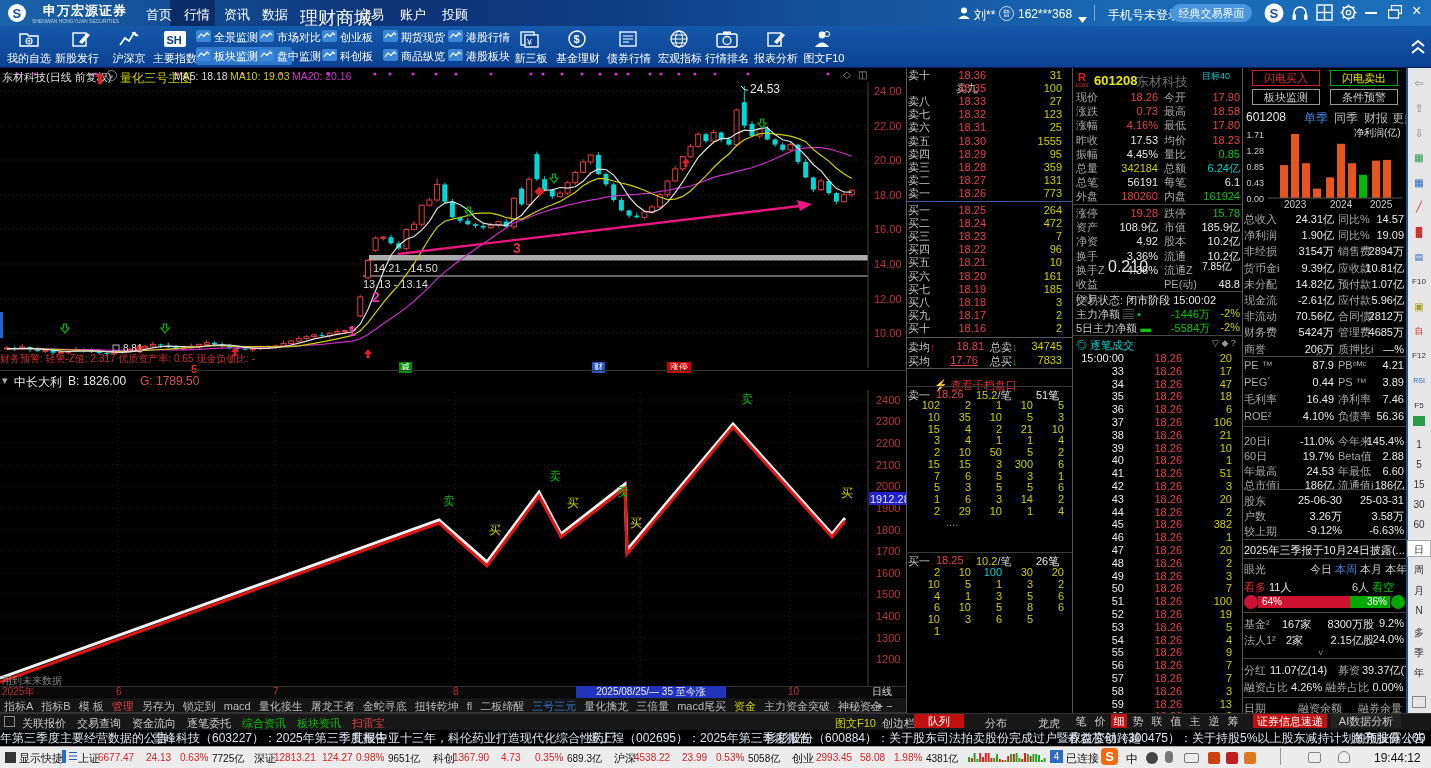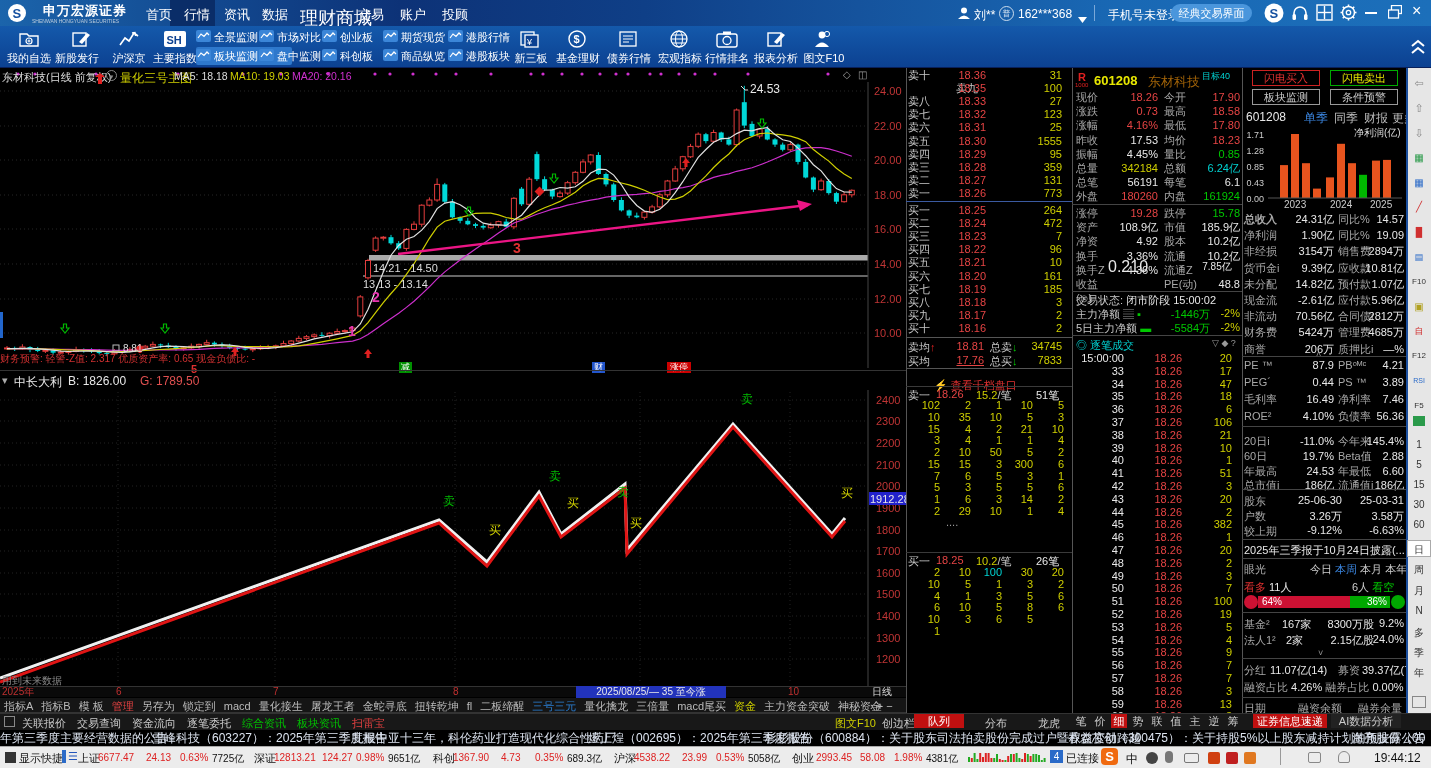--- a/index.html
+++ b/index.html
@@ -606,21 +606,21 @@
 <div style="position:absolute;left:1002px;top:309.0999999999999px;width:60px;height:13px;color:#cfcf00;font-size:11px;line-height:13px;text-align:right;">2</div>
 <div style="position:absolute;left:908px;top:322.2999999999999px;width:30px;height:13px;color:#c8c8c8;font-size:11px;line-height:13px;">买十</div>
 <div style="position:absolute;left:934px;top:322.2999999999999px;width:52px;height:13px;color:#e64444;font-size:11px;line-height:13px;text-align:right;">18.16</div>
 <div style="position:absolute;left:1002px;top:322.2999999999999px;width:60px;height:13px;color:#cfcf00;font-size:11px;line-height:13px;text-align:right;">2</div>
 <div style="position:absolute;left:906px;top:337px;width:166px;height:1px;background:#555;"></div>
 <div style="position:absolute;left:908px;top:340px;color:#c8c8c8;font-size:11px;">卖均<span style="color:#e02020">↑</span></div>
 <div style="position:absolute;left:944px;top:340px;width:40px;height:13px;color:#e64444;font-size:11px;text-align:right;">18.81</div>
 <div style="position:absolute;left:990px;top:340px;color:#c8c8c8;font-size:11px;">总卖<span style="color:#00c800">↓</span></div>
 <div style="position:absolute;left:1024px;top:340px;width:38px;height:13px;color:#cfcf00;font-size:11px;text-align:right;">34745</div>
 <div style="position:absolute;left:908px;top:354px;color:#c8c8c8;font-size:11px;">买均</div>
-<div style="position:absolute;left:944px;top:354px;width:40px;height:13px;color:#e64444;font-size:11px;text-align:right;text-decoration:underline;">17.76</div>
+<div style="position:absolute;left:944px;top:354px;width:40px;height:13px;color:#e64444;font-size:11px;text-align:center;text-decoration:underline;">17.76</div>
 <div style="position:absolute;left:990px;top:354px;color:#c8c8c8;font-size:11px;">总买<span style="color:#00c800">↓</span></div>
 <div style="position:absolute;left:1024px;top:354px;width:38px;height:13px;color:#cfcf00;font-size:11px;text-align:right;">7833</div>
 <div style="position:absolute;left:906px;top:368px;width:166px;height:1px;background:#555;"></div>
 <div style="position:absolute;left:934px;top:378px;color:#cfcf00;font-size:11px;">⚡<span style="color:#e03030"> 查看千档盘口</span></div>
 <div style="position:absolute;left:906px;top:386px;width:166px;height:1px;background:#3a3a3a;"></div>
 <div style="position:absolute;left:908px;top:388px;color:#c8c8c8;font-size:11px;">卖一</div>
 <div style="position:absolute;left:936px;top:388px;color:#e64444;font-size:11px;">18.26</div>
 <div style="position:absolute;left:976px;top:388px;color:#cfcf00;font-size:11px;">15.2<span style="color:#c8c8c8">/笔</span></div>
 <div style="position:absolute;left:1036px;top:388px;color:#e8e8e8;font-size:11px;">51笔</div>
 <div style="position:absolute;left:914px;top:399px;width:26px;height:12px;color:#cfcf00;font-size:11px;line-height:12px;text-align:right;">102</div>
@@ -706,21 +706,21 @@
 <div style="position:absolute;left:1038px;top:613.0px;width:26px;height:12px;color:#cfcf00;font-size:11px;line-height:12px;text-align:right;"></div>
 <div style="position:absolute;left:914px;top:624.75px;width:26px;height:12px;color:#cfcf00;font-size:11px;line-height:12px;text-align:right;">1</div>
 <div style="position:absolute;left:945px;top:624.75px;width:26px;height:12px;color:#cfcf00;font-size:11px;line-height:12px;text-align:right;"></div>
 <div style="position:absolute;left:976px;top:624.75px;width:26px;height:12px;color:#cfcf00;font-size:11px;line-height:12px;text-align:right;"></div>
 <div style="position:absolute;left:1007px;top:624.75px;width:26px;height:12px;color:#cfcf00;font-size:11px;line-height:12px;text-align:right;"></div>
 <div style="position:absolute;left:1038px;top:624.75px;width:26px;height:12px;color:#cfcf00;font-size:11px;line-height:12px;text-align:right;"></div>
 <div style="position:absolute;left:1072px;top:68px;width:1px;height:662px;background:#555;"></div>
 <div style="position:absolute;left:1078px;top:72px;color:#e02020;font-size:11px;font-weight:bold;line-height:10px;">R</div>
 <div style="position:absolute;left:1075px;top:82px;color:#e02020;font-size:6px;line-height:6px;">1000</div>
 <div style="position:absolute;left:1094px;top:73px;color:#e8e800;font-size:13px;font-weight:bold;">601208</div>
-<div style="position:absolute;left:1136px;top:73px;color:#a16207;font-size:13px;margin-left:12px;">东材科技</div>
+<div style="position:absolute;left:1136px;top:73px;color:#737373;font-size:13px;">东材科技</div>
 <div style="position:absolute;left:1202px;top:70px;color:#00d2d2;font-size:9px;">目标40</div>
 <div style="position:absolute;left:1076px;top:90px;width:30px;height:14px;color:#a8a8a8;font-size:11px;line-height:14px;">现价</div>
 <div class="r" style="position:absolute;left:1102px;top:90px;width:56px;height:14px;font-size:11px;line-height:14px;text-align:right;">18.26</div>
 <div style="position:absolute;left:1164px;top:90px;width:30px;height:14px;color:#a8a8a8;font-size:11px;line-height:14px;">今开</div>
 <div class="r" style="position:absolute;left:1188px;top:90px;width:52px;height:14px;font-size:11px;line-height:14px;text-align:right;">17.90</div>
 <div style="position:absolute;left:1076px;top:104.2px;width:30px;height:14px;color:#a8a8a8;font-size:11px;line-height:14px;">涨跌</div>
 <div class="r" style="position:absolute;left:1102px;top:104.2px;width:56px;height:14px;font-size:11px;line-height:14px;text-align:right;">0.73</div>
 <div style="position:absolute;left:1164px;top:104.2px;width:30px;height:14px;color:#a8a8a8;font-size:11px;line-height:14px;">最高</div>
 <div class="r" style="position:absolute;left:1188px;top:104.2px;width:52px;height:14px;font-size:11px;line-height:14px;text-align:right;">18.58</div>
 <div style="position:absolute;left:1076px;top:118.4px;width:30px;height:14px;color:#a8a8a8;font-size:11px;line-height:14px;">涨幅</div>
@@ -895,21 +895,21 @@
     <rect x="95" y="17.8" width="8" height="54.2" fill="#e8541e"></rect>
     <rect x="106" y="37.2" width="8" height="34.8" fill="#e8541e"></rect>
     <rect x="117" y="48.8" width="8" height="23.2" fill="#00b800"></rect>
     <rect x="130" y="34.6" width="8" height="37.4" fill="#e8541e"></rect>
     <rect x="141" y="33.9" width="8" height="38.1" fill="#e8541e"></rect>
     <line x1="26" y1="72" x2="160" y2="72" stroke="#555"></line>
     <text x="42" y="82" fill="#ccc" font-size="10">2023</text>
     <text x="88" y="82" fill="#ccc" font-size="10">2024</text>
     <text x="128" y="82" fill="#ccc" font-size="10">2025</text>
   </svg>
-<div style="position:absolute;left:1244px;top:212px;width:44px;height:15px;color:#a8a8a8;font-size:11px;line-height:15px;font-weight:bold;">总收入</div>
+<div style="position:absolute;left:1244px;top:212px;width:44px;height:15px;color:#a8a8a8;font-size:11px;line-height:15px;">总收入</div>
 <div style="position:absolute;left:1282px;top:212px;width:52px;height:15px;color:#e8e8e8;font-size:11px;line-height:15px;text-align:right;">24.31亿</div>
 <div style="position:absolute;left:1338px;top:212px;width:44px;height:15px;color:#a8a8a8;font-size:11px;line-height:15px;">同比%</div>
 <div style="position:absolute;left:1360px;top:212px;width:44px;height:15px;color:#e8e8e8;font-size:11px;line-height:15px;text-align:right;">14.57</div>
 <div style="position:absolute;left:1244px;top:228.2px;width:44px;height:15px;color:#a8a8a8;font-size:11px;line-height:15px;">净利润</div>
 <div style="position:absolute;left:1282px;top:228.2px;width:52px;height:15px;color:#e8e8e8;font-size:11px;line-height:15px;text-align:right;">1.90亿</div>
 <div style="position:absolute;left:1338px;top:228.2px;width:44px;height:15px;color:#a8a8a8;font-size:11px;line-height:15px;">同比%</div>
 <div style="position:absolute;left:1360px;top:228.2px;width:44px;height:15px;color:#e8e8e8;font-size:11px;line-height:15px;text-align:right;">19.09</div>
 <div style="position:absolute;left:1244px;top:244.39999999999998px;width:44px;height:15px;color:#a8a8a8;font-size:11px;line-height:15px;">非经损</div>
 <div style="position:absolute;left:1282px;top:244.39999999999998px;width:52px;height:15px;color:#e8e8e8;font-size:11px;line-height:15px;text-align:right;">3154万</div>
 <div style="position:absolute;left:1338px;top:244.39999999999998px;width:44px;height:15px;color:#a8a8a8;font-size:11px;line-height:15px;">销售费</div>

